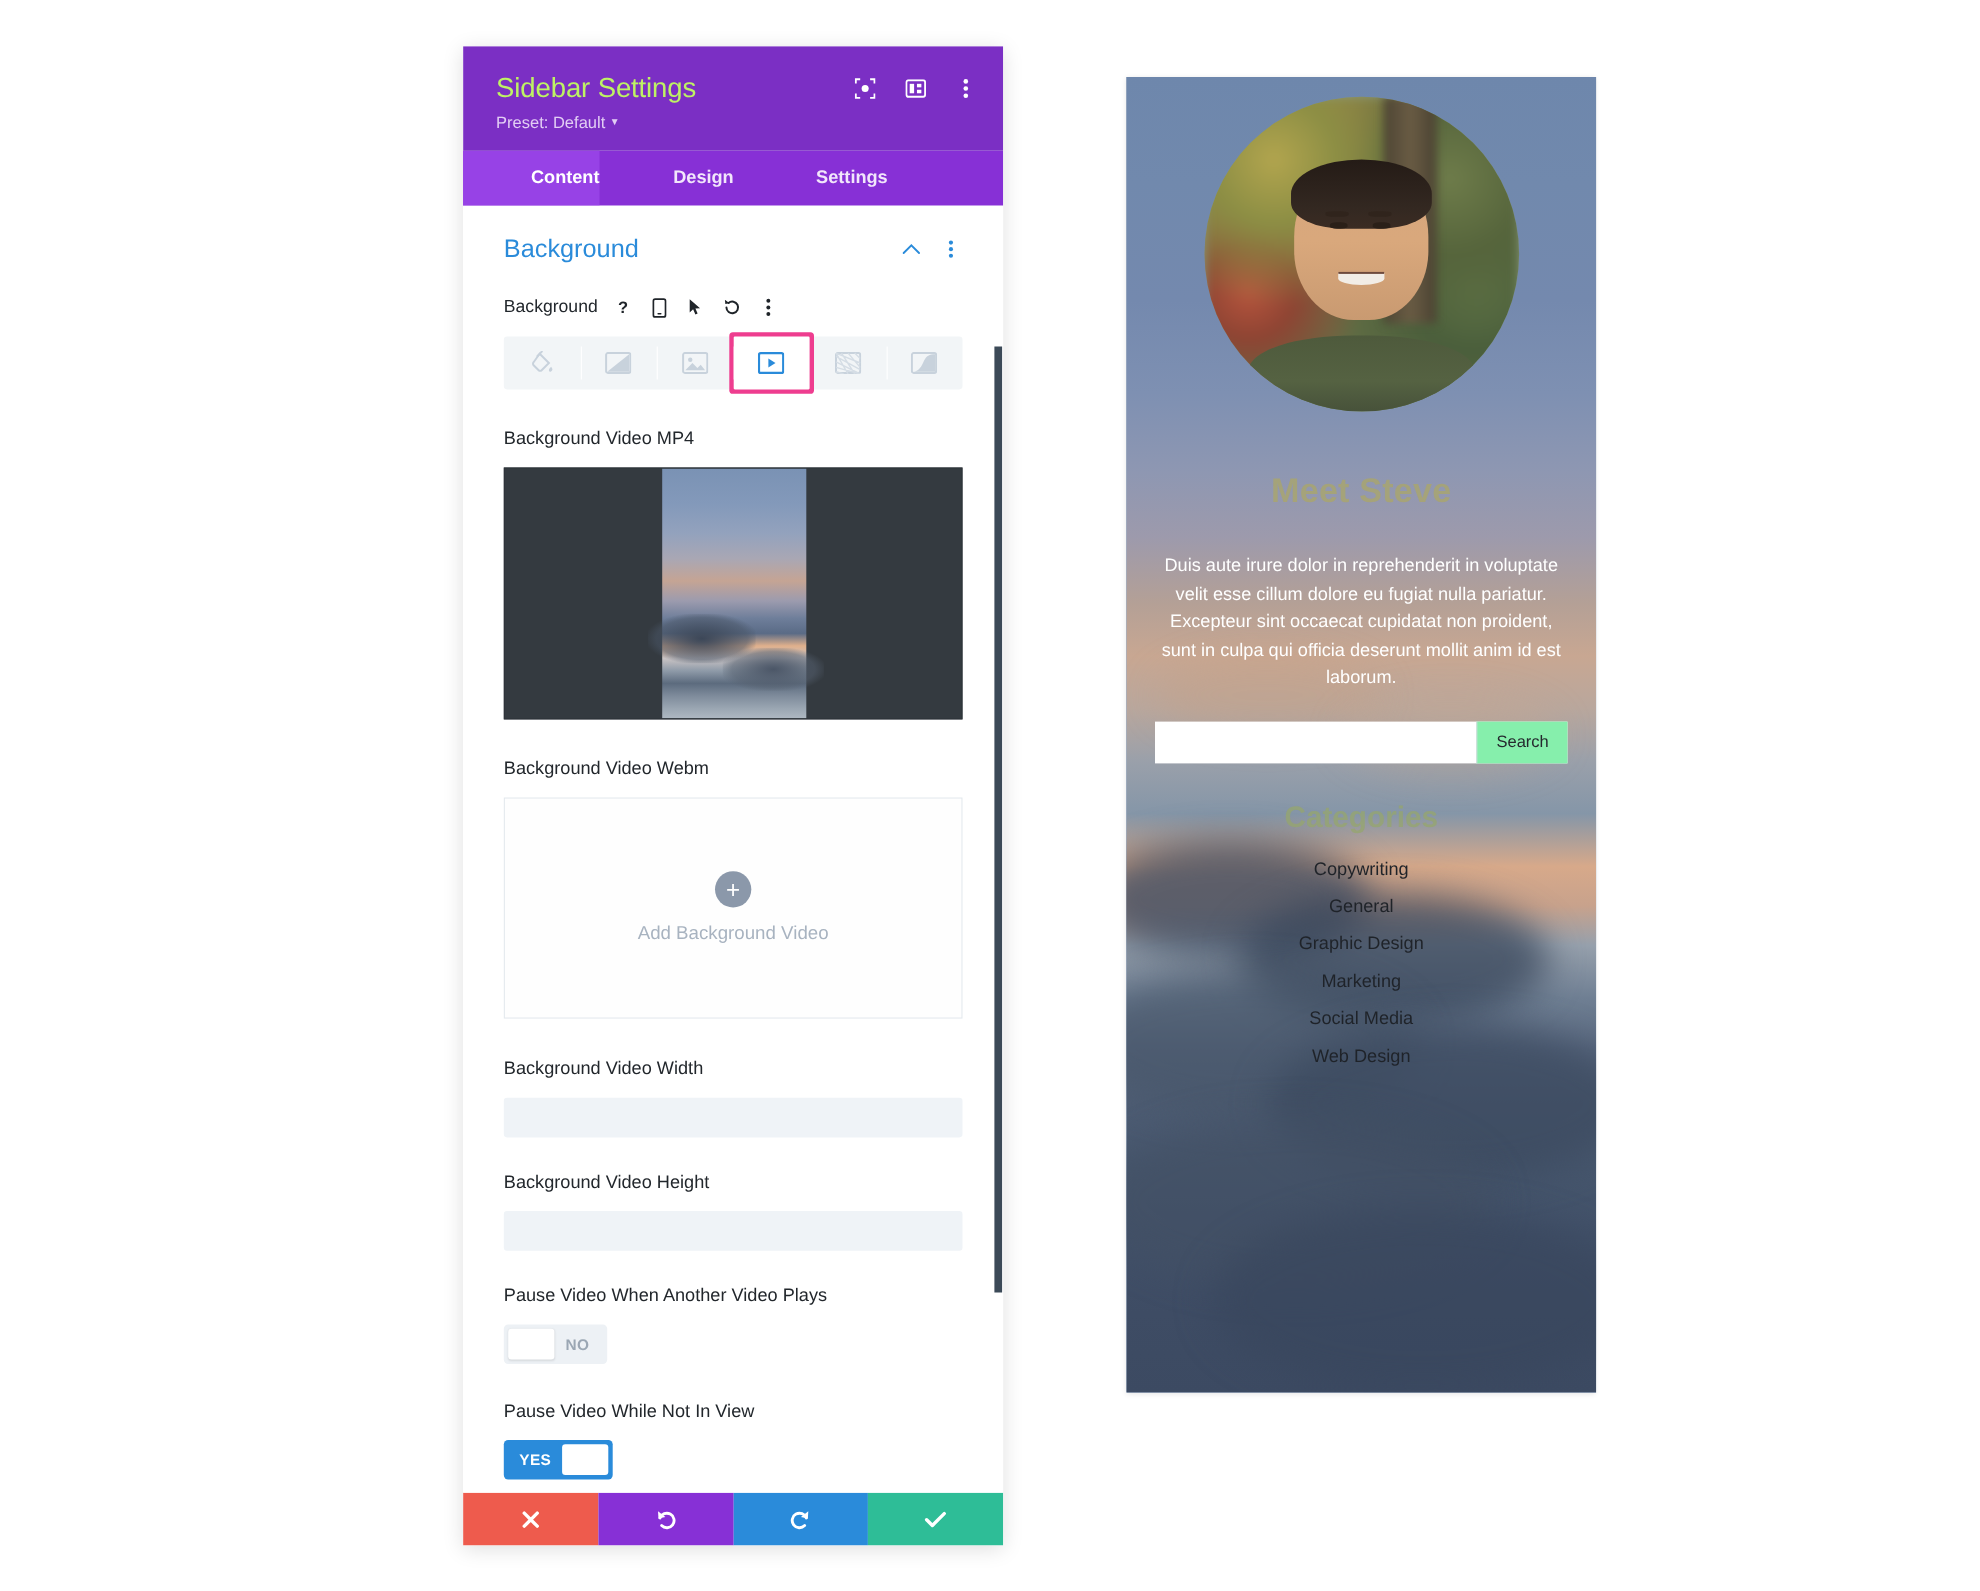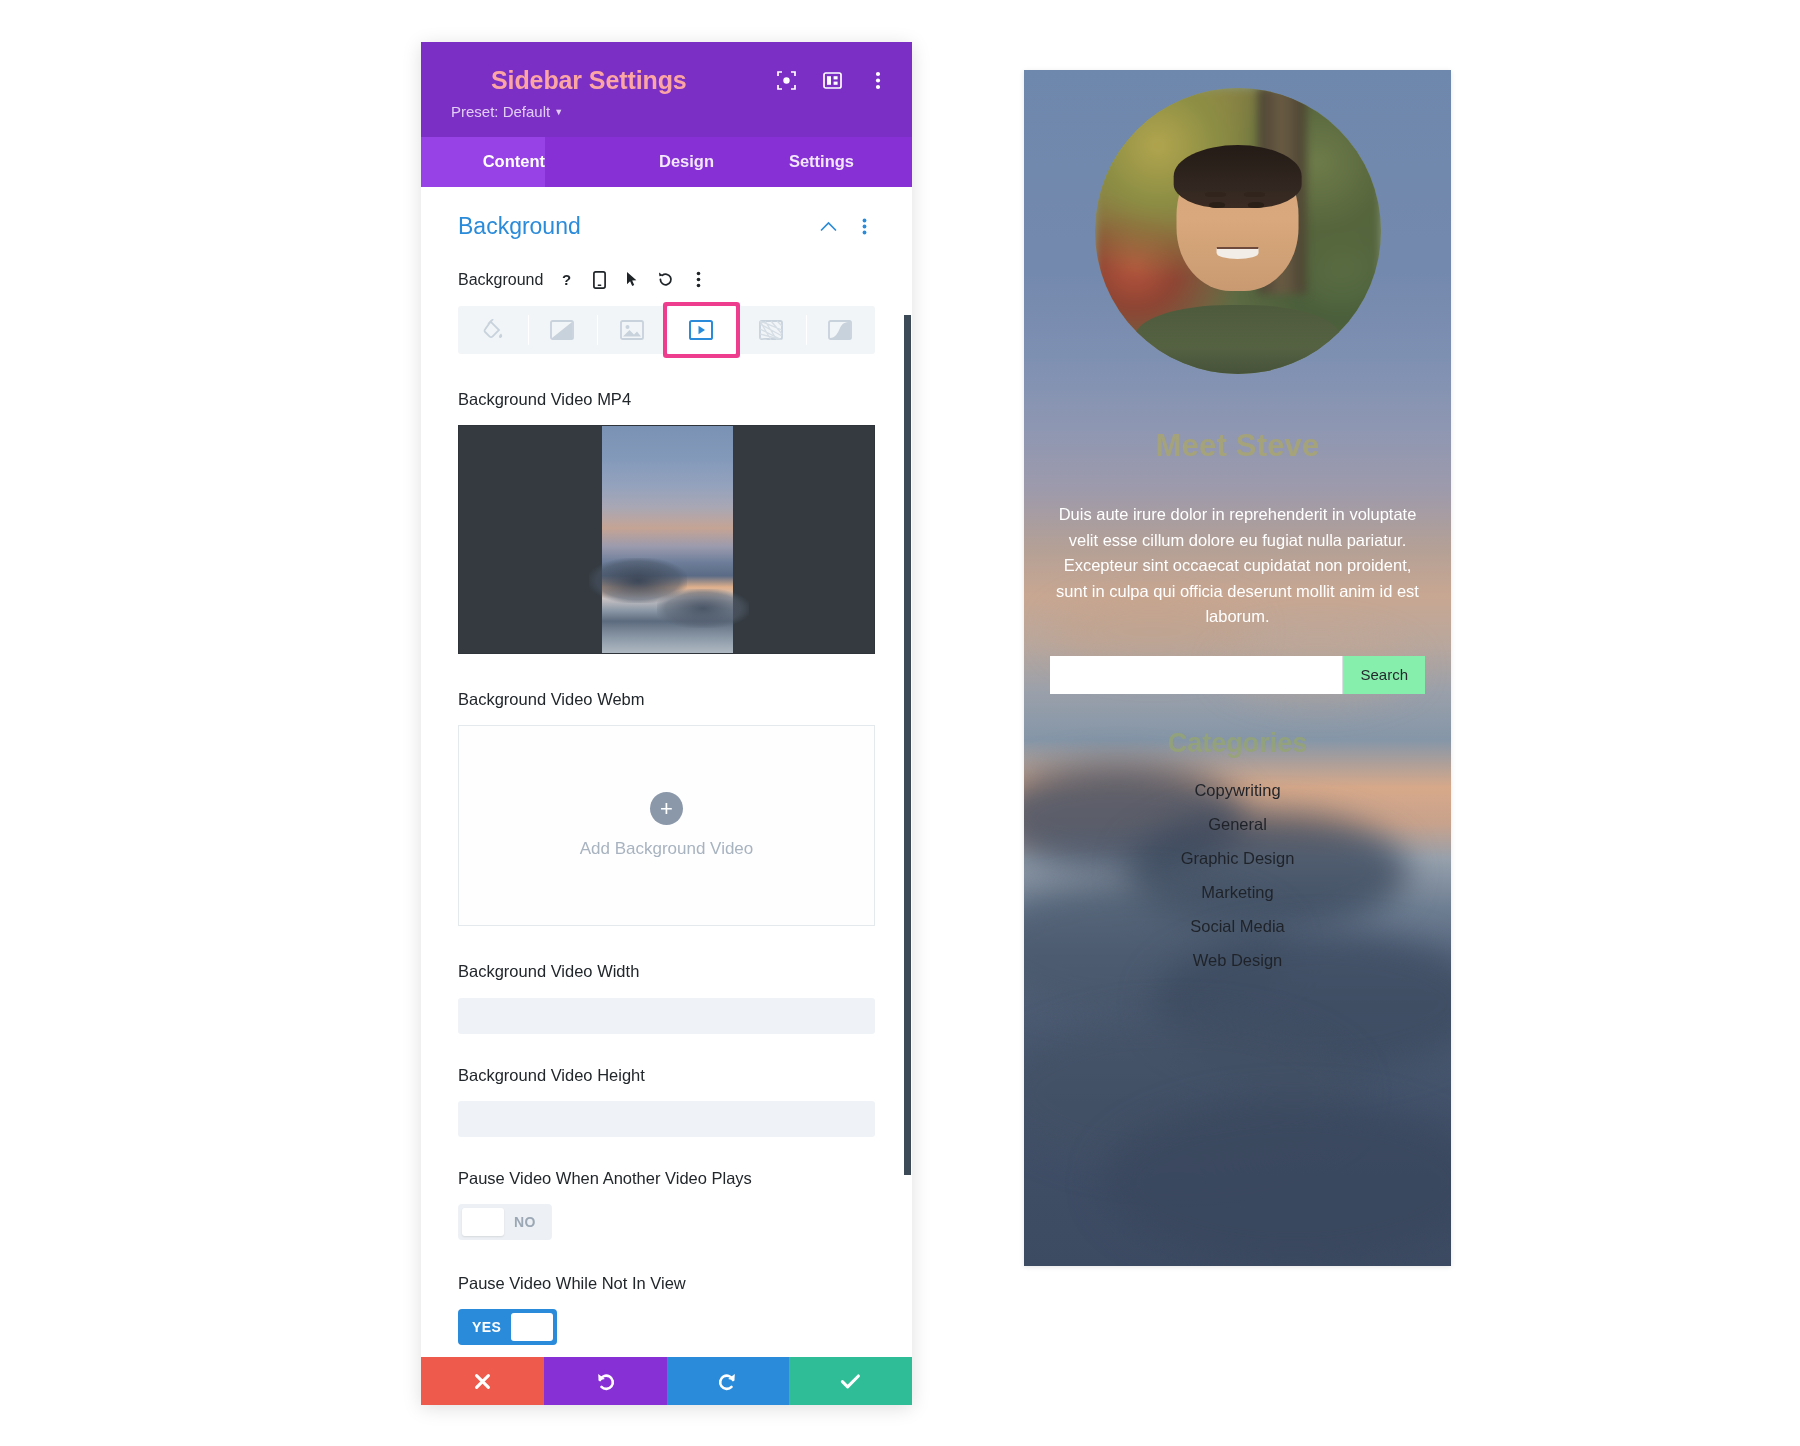--- a/index.html
+++ b/index.html
@@ -33,26 +33,25 @@
     overflow: hidden;
   }
 
   .panel-header {
     background: #7B2FC4;
     padding: 24px 26px 16px 30px;
     position: relative;
     flex: 0 0 auto;
   }
   .panel-title {
-    color: #fca5a5;
+    color: #bef264;
     font-size: 25px;
-    font-weight: 700;
+    font-weight: 400;
     letter-spacing: -0.1px;
     line-height: 1.15;
-    margin-left: 40px;
   }
   .panel-preset {
     color: #E2CDF4;
     font-size: 15px;
     margin-top: 8px;
     font-weight: 400;
     cursor: pointer;
     display: inline-block;
   }
   .preset-caret {
@@ -84,21 +83,21 @@
   .tab {
     padding: 15px 0 16px;
     color: #F2E6FB;
     font-size: 16.5px;
     font-weight: 700;
     text-align: right;
     cursor: pointer;
     flex: 0 0 auto;
   }
   .tab:nth-child(1) { width: 124px; }
-  .tab:nth-child(2) { width: 122px; margin-left: 47px; }
+  .tab:nth-child(2) { width: 122px; }
   .tab:nth-child(3) { width: 140px; }
   .tab.active {
     background: #9742E6;
     color: #ffffff;
   }
 
   .panel-body {
     flex: 1 1 auto;
     position: relative;
     overflow: hidden;

